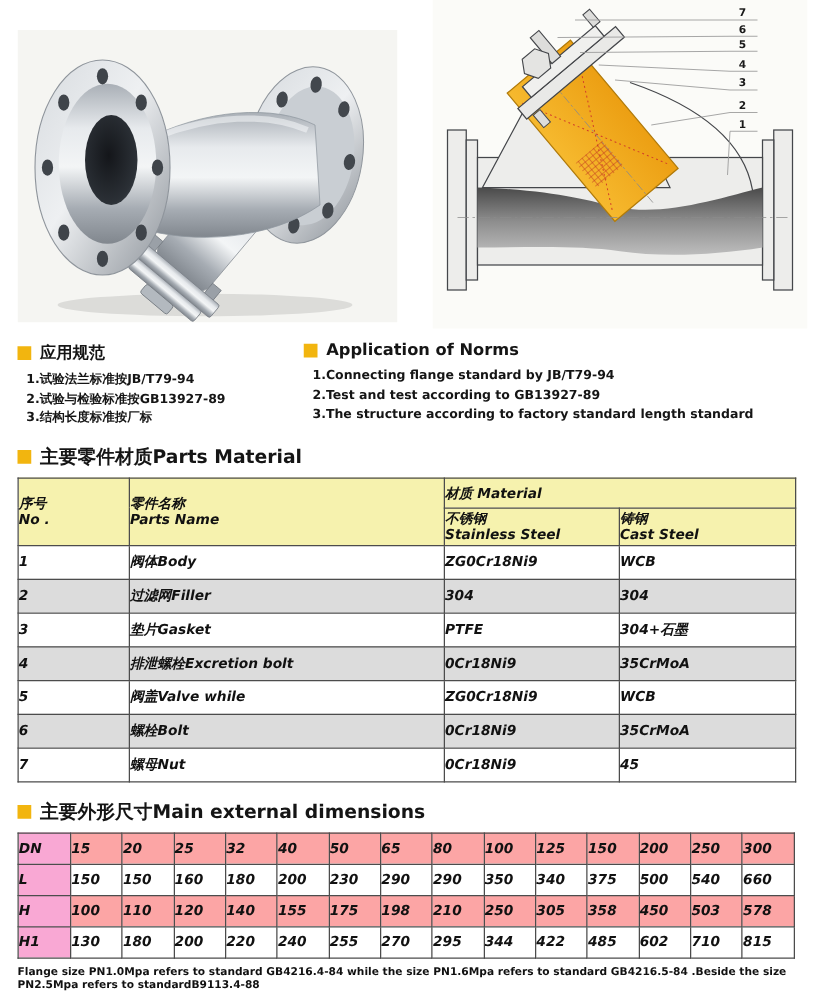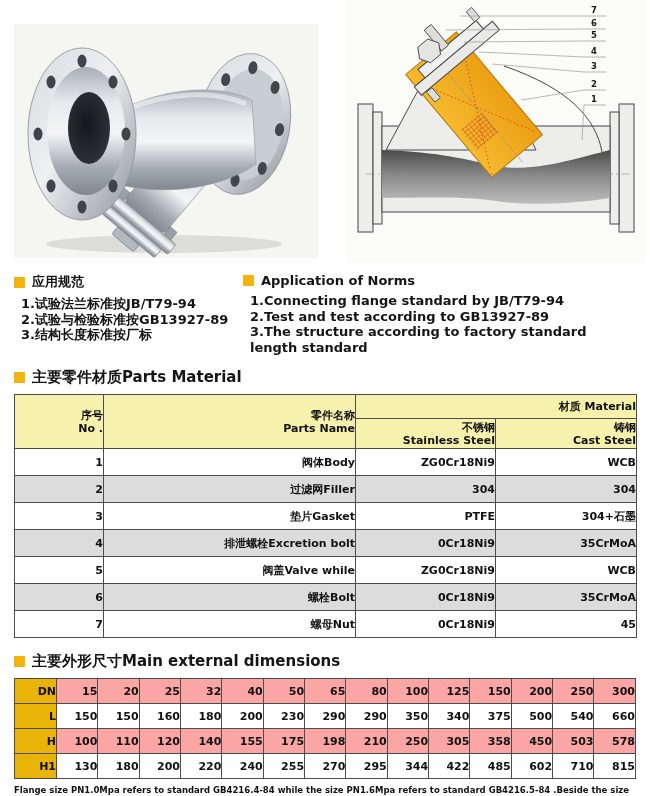--- a/index.html
+++ b/index.html
@@ -15,36 +15,36 @@
   .top { position:relative; height:263px; }
   .photo-svg { position:absolute; left:14px; top:24px; }
   .diagram-svg { position:absolute; left:346px; top:0; }
 
   
   .cols { display:flex; padding:0 14px; margin-top:10px; align-items:flex-start; }
   .col-cn { width:229px; }
   .col-en { flex:1; }
   .sec-header { display:flex; align-items:center; gap:7px; font-size:13px; font-weight:bold; color:#151515; }
   .bullet { width:11px; height:11px; background:#F2B50F; flex:none; }
-  .items { margin:5px 0 0 7px; font-size:13px; font-weight:bold; line-height:15.5px; color:#151515; }
+  .items { margin:5px 0 0 7px; font-size:10px; font-weight:bold; line-height:15.5px; color:#151515; }
 
   
   .section { margin:0 14px; }
   .parts-section { margin-top:13px; }
   .dims-section  { margin-top:14px; }
   .tbl-title { margin-bottom:7px; font-size:15px;align-items:center; }
-  table.tbl { border-collapse:collapse; table-layout:fixed; width:622px; text-align:right; }
+  table.tbl { border-collapse:collapse; table-layout:fixed; width:622px; text-align:left;font-style:italic; }
   table.tbl th, table.tbl td { border:1px solid #4c4c4c; font-size:11px; font-weight:bold; padding:0; vertical-align:middle; }
   .parts thead th { background:#F6F2AE; line-height:13px; }
   .parts thead tr.hr1 th { height:24px; }
   .parts thead tr.hr2 th { height:30px; }
   .parts tbody td { height:27px; background:#ffffff; }
   .parts tbody tr.gray td { background:#DCDCDC; }
   .dims td, .dims th { height:25px; background:#ffffff; }
-  .dims th.lbl { background:#eab308;margin-left:32px; }
+  .dims th.lbl { background:#f9a8d4;margin-left:32px; }
   .dims tr.gray td { background:#fca5a5; }
 
   
   .notes { margin:6px 14px 0; }
   .note-cn { font-size:10px; font-weight:bold; line-height:12px; }
   .note-en { font-size:8.5px; font-weight:bold; line-height:10px; margin-top:2px; }
 </style>
 </head>
 <body>
 

